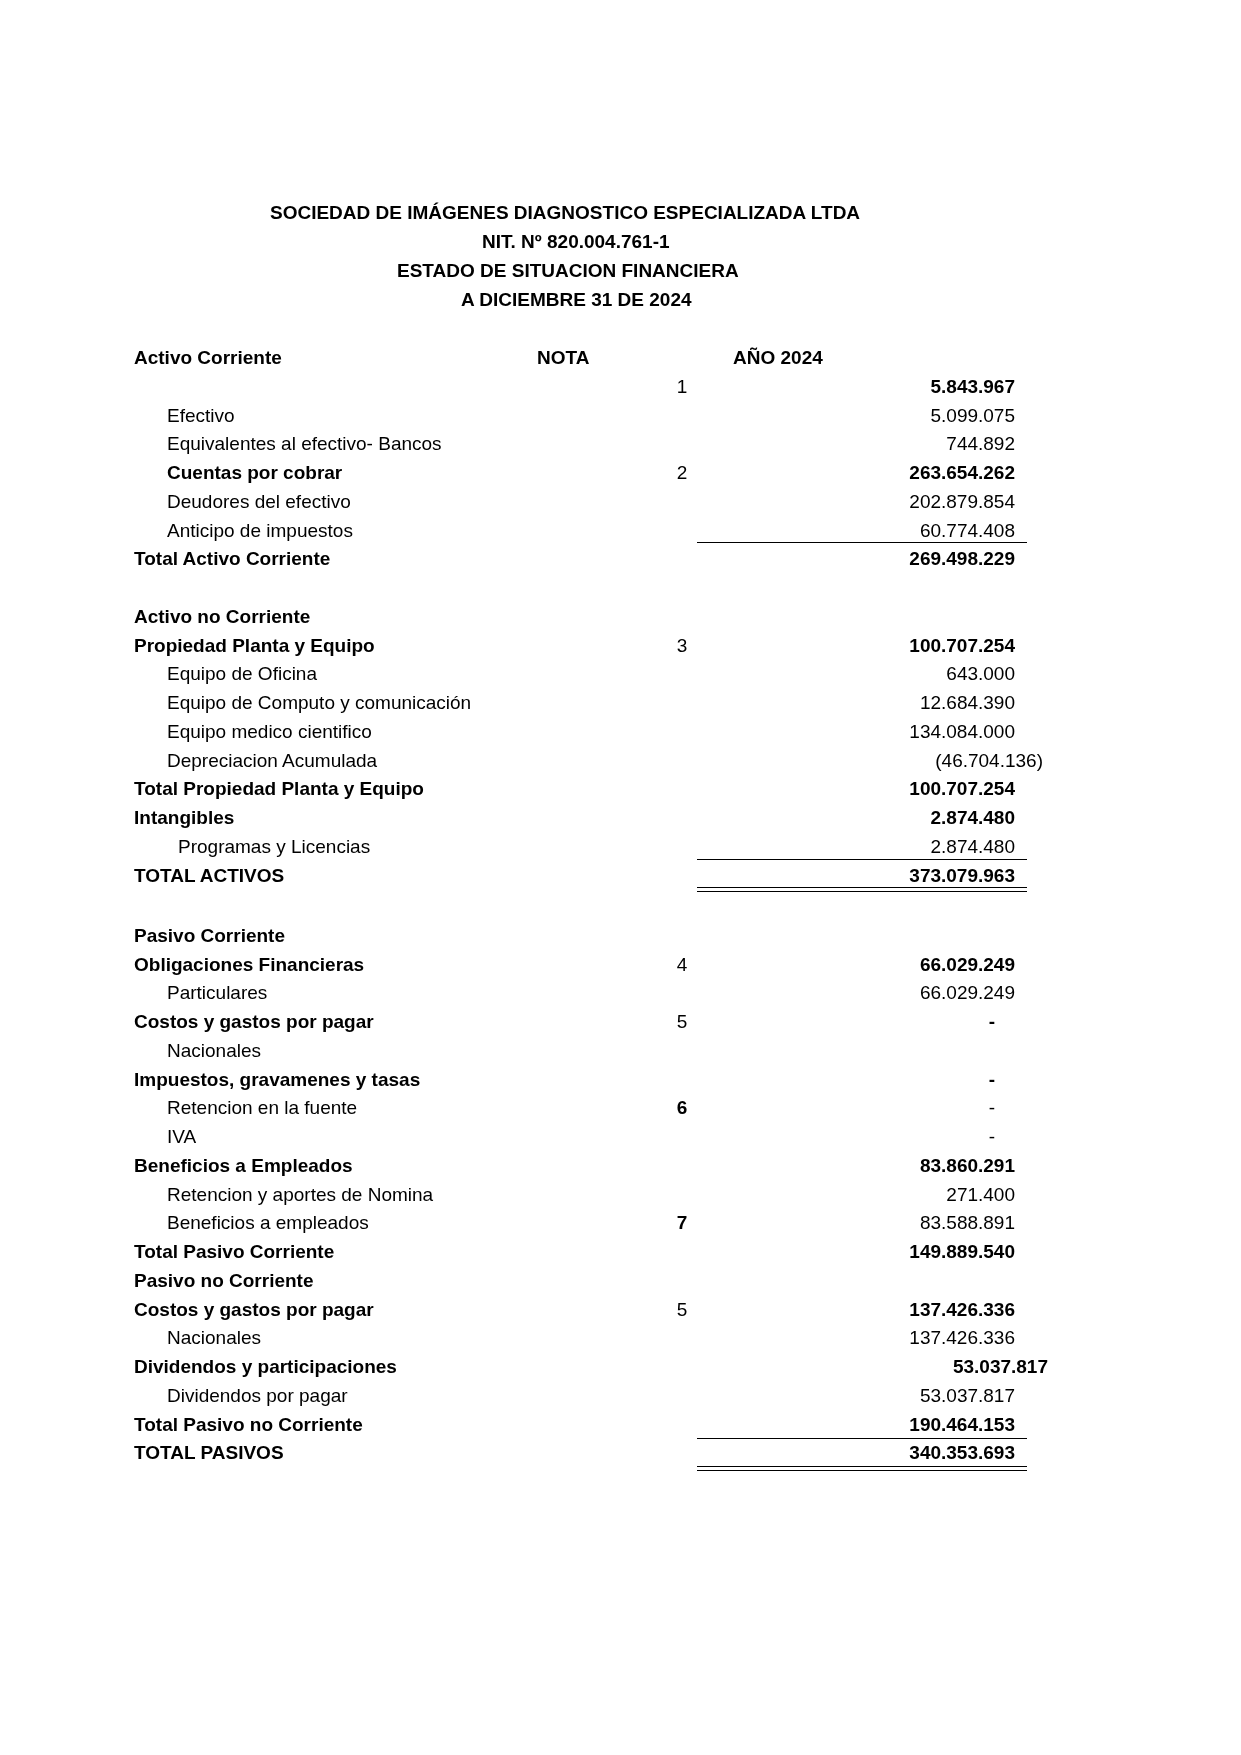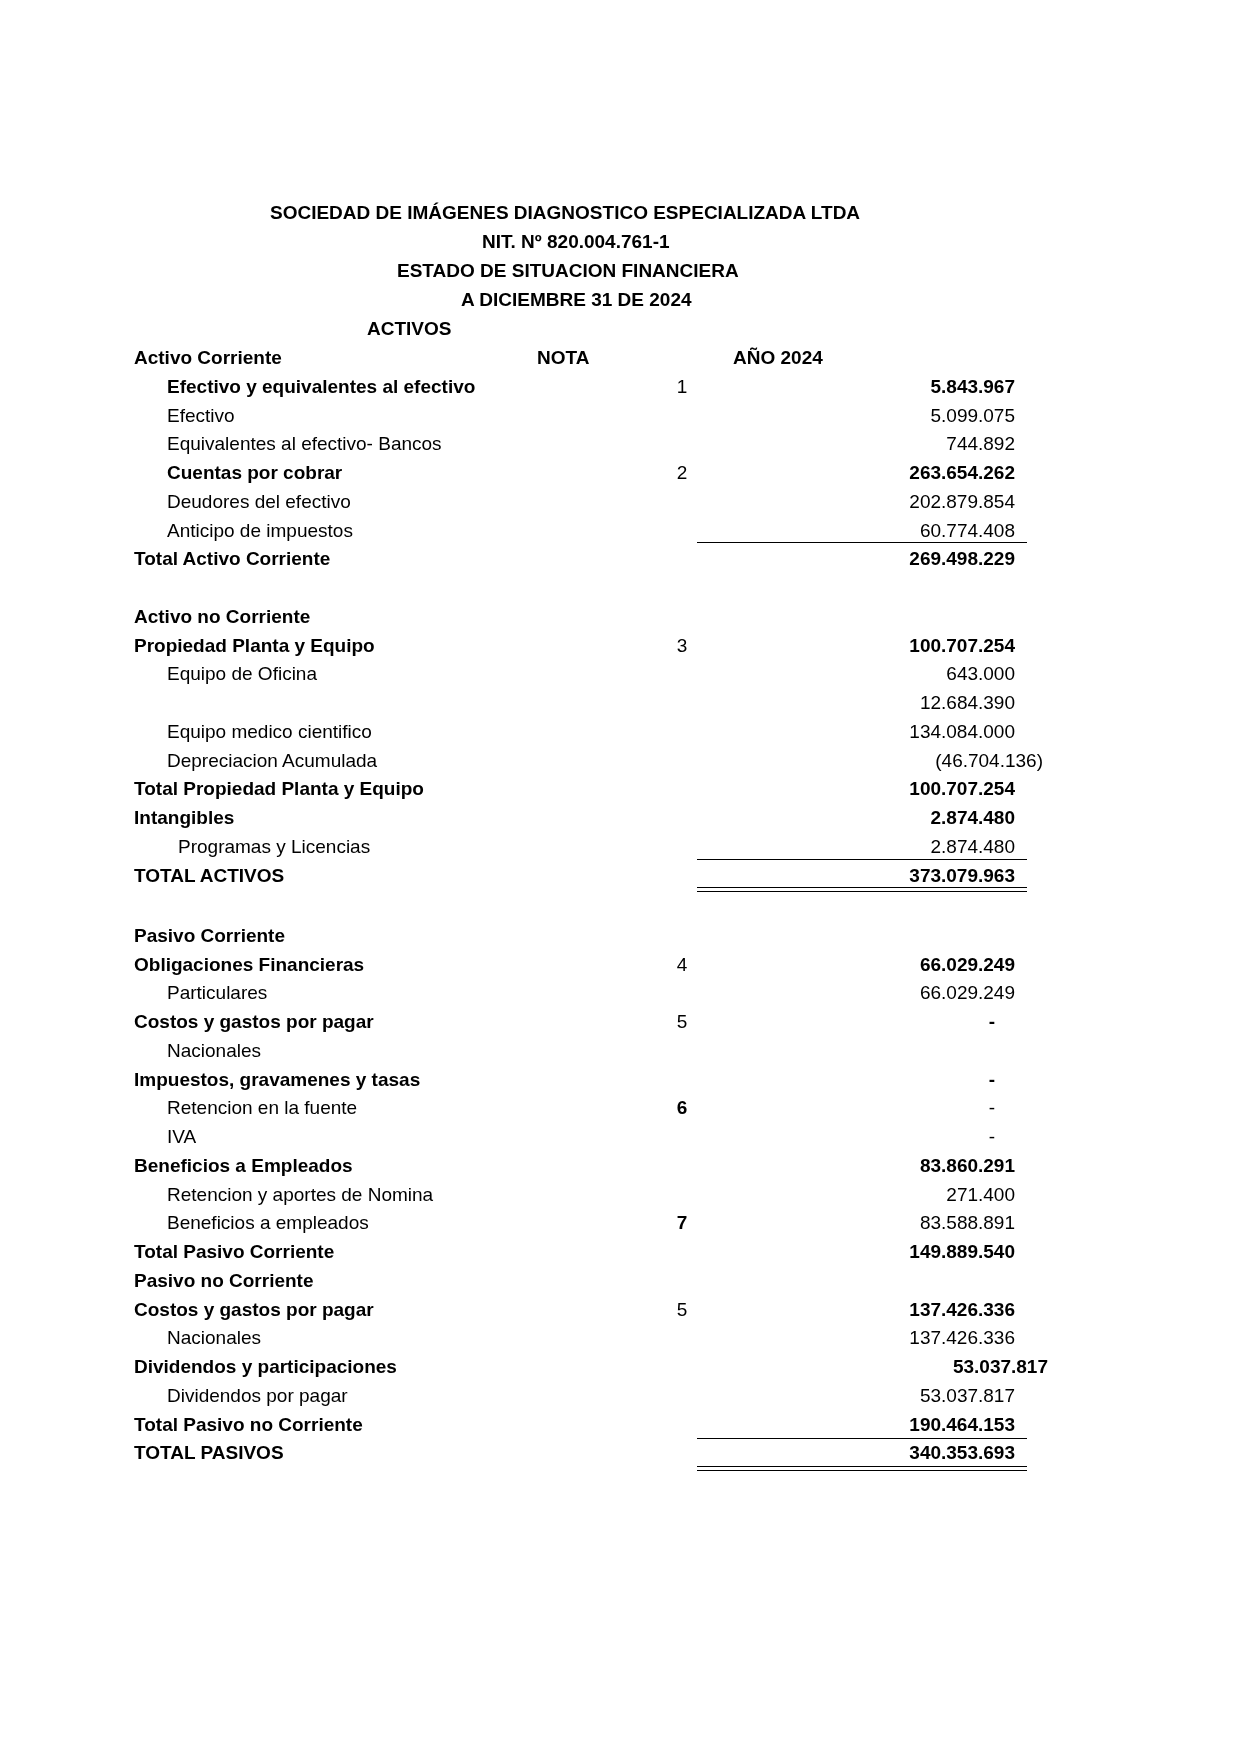--- a/index.html
+++ b/index.html
@@ -36,32 +36,28 @@
   <div class="hdr" style="top:227px;">
     <span style="left:482px;">NIT. Nº 820.004.761-1</span>
   </div>
   <div class="hdr" style="top:256px;">
     <span style="left:397px;">ESTADO DE SITUACION FINANCIERA</span>
   </div>
   <div class="hdr" style="top:285px;">
     <span style="left:461px;">A DICIEMBRE 31 DE 2024</span>
   </div>
 
-  <div class="row" style="top:314px;">
-    <span class="section-head">ACTIVOS</span>
-  </div>
   <div class="row" style="top:343px;">
     <span class="label b">Activo Corriente</span>
     <span class="colhead" style="left:537px;">NOTA</span>
     <span class="colhead" style="left:733px;">AÑO 2024</span>
   </div>
 
   <div id="activos-rows">
       <div class="row" style="top: 372px;">
-        <span class="label ind1 b">Efectivo y equivalentes al efectivo</span>
         <span class="note">1</span>
         <span class="amount b">5.843.967</span>
       </div>
       <div class="row" style="top: 401px;">
         <span class="label ind1">Efectivo</span>
         <span class="note"></span>
         <span class="amount">5.099.075</span>
       </div>
       <div class="row" style="top: 429px;">
         <span class="label ind1">Equivalentes al efectivo- Bancos</span>
@@ -97,20 +93,21 @@
         <span class="label  b">Propiedad Planta y Equipo</span>
         <span class="note">3</span>
         <span class="amount b">100.707.254</span>
       </div>
       <div class="row" style="top: 659px;">
         <span class="label ind1">Equipo de Oficina</span>
         <span class="note"></span>
         <span class="amount">643.000</span>
       </div>
       <div class="row" style="top: 688px;">
+        <span class="label ind1">Equipo de Computo y comunicación</span>
         <span class="note"></span>
         <span class="amount">12.684.390</span>
       </div>
       <div class="row" style="top: 717px;">
         <span class="label ind1">Equipo medico cientifico</span>
         <span class="note"></span>
         <span class="amount">134.084.000</span>
       </div>
       <div class="row" style="top: 746px; padding-left: 20px;">
         <span class="label ind1">Depreciacion Acumulada</span>

